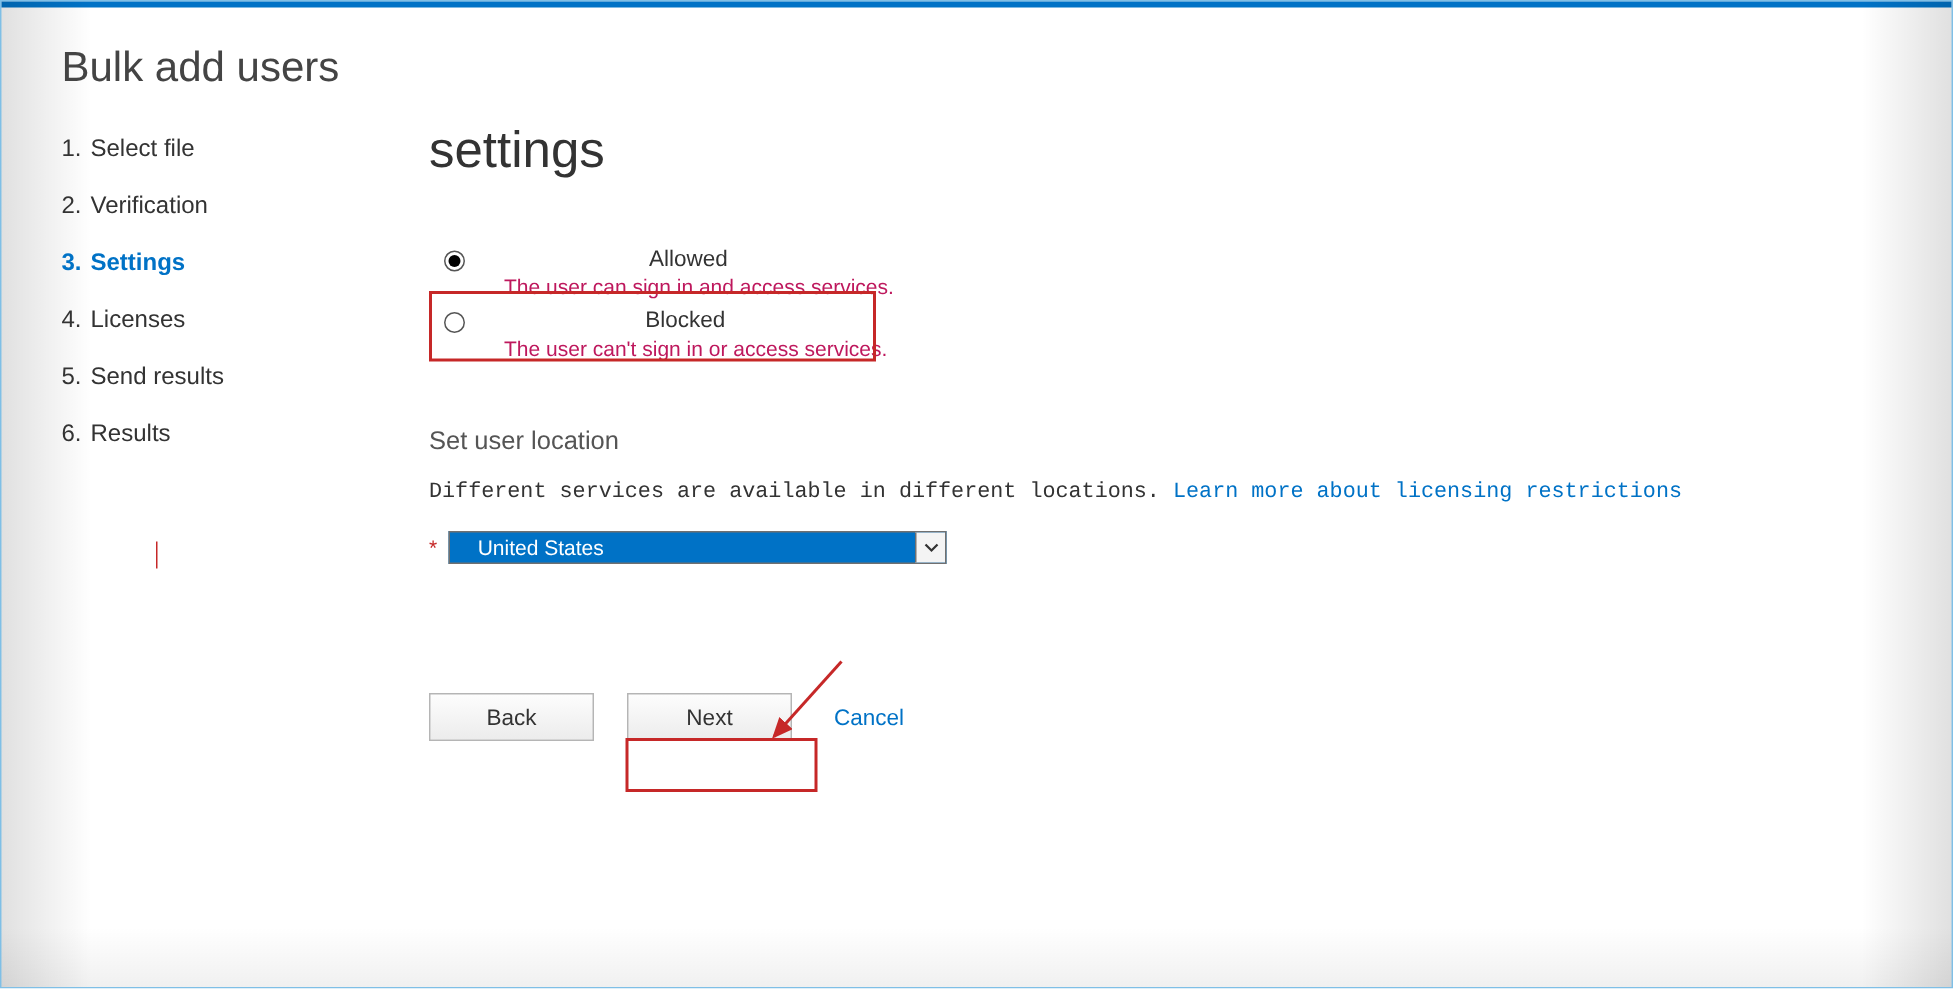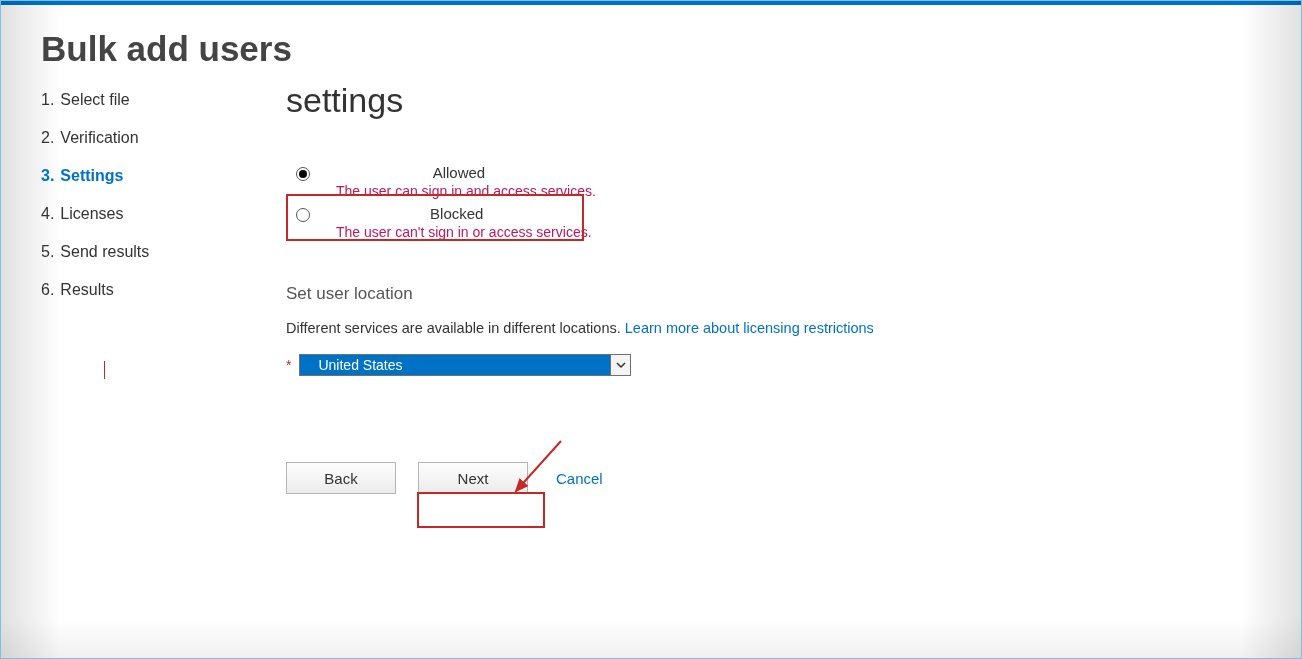--- a/index.html
+++ b/index.html
@@ -38,22 +38,22 @@
   .vignette-bottom {
     position: absolute; left:0; right:0; bottom:0; height:40px;
     background: linear-gradient(to top, rgba(0,0,0,0.06), transparent);
     pointer-events: none;
   }
 
   .page-title {
     position: absolute;
     left: 40px;
     top: 28px;
-    font-size: 35px;
-    font-weight: 700;
+    font-size: 28px;
+    font-weight: 400;
     color: #444;
   }
 
   .steps {
     position: absolute;
     left: 40px;
     top: 80px;
     width: 200px;
   }
   .step {
@@ -132,20 +132,21 @@
     pointer-events: none;
   }
   
   .hl1 { left: 285px; top: 193px; width: 298px; height: 47px; }
 
   .location-block { margin-top: 42px; }
   .loc-note {
     font-size: 14.5px;
     color: #333;
     margin: 12px 0 18px 0;
+    font-family: Liberation Mono, monospace;
   }
   .loc-note a { color: #0072c6; text-decoration: none; cursor: pointer; }
 
   .loc-row { display: flex; align-items: center; gap: 8px; }
   .req-star { color: #c62828; font-size: 14px; line-height: 1; }
   .select-wrap {
     position: relative;
     width: 332px;
     height: 22px;
     border: 1px solid #707070;

